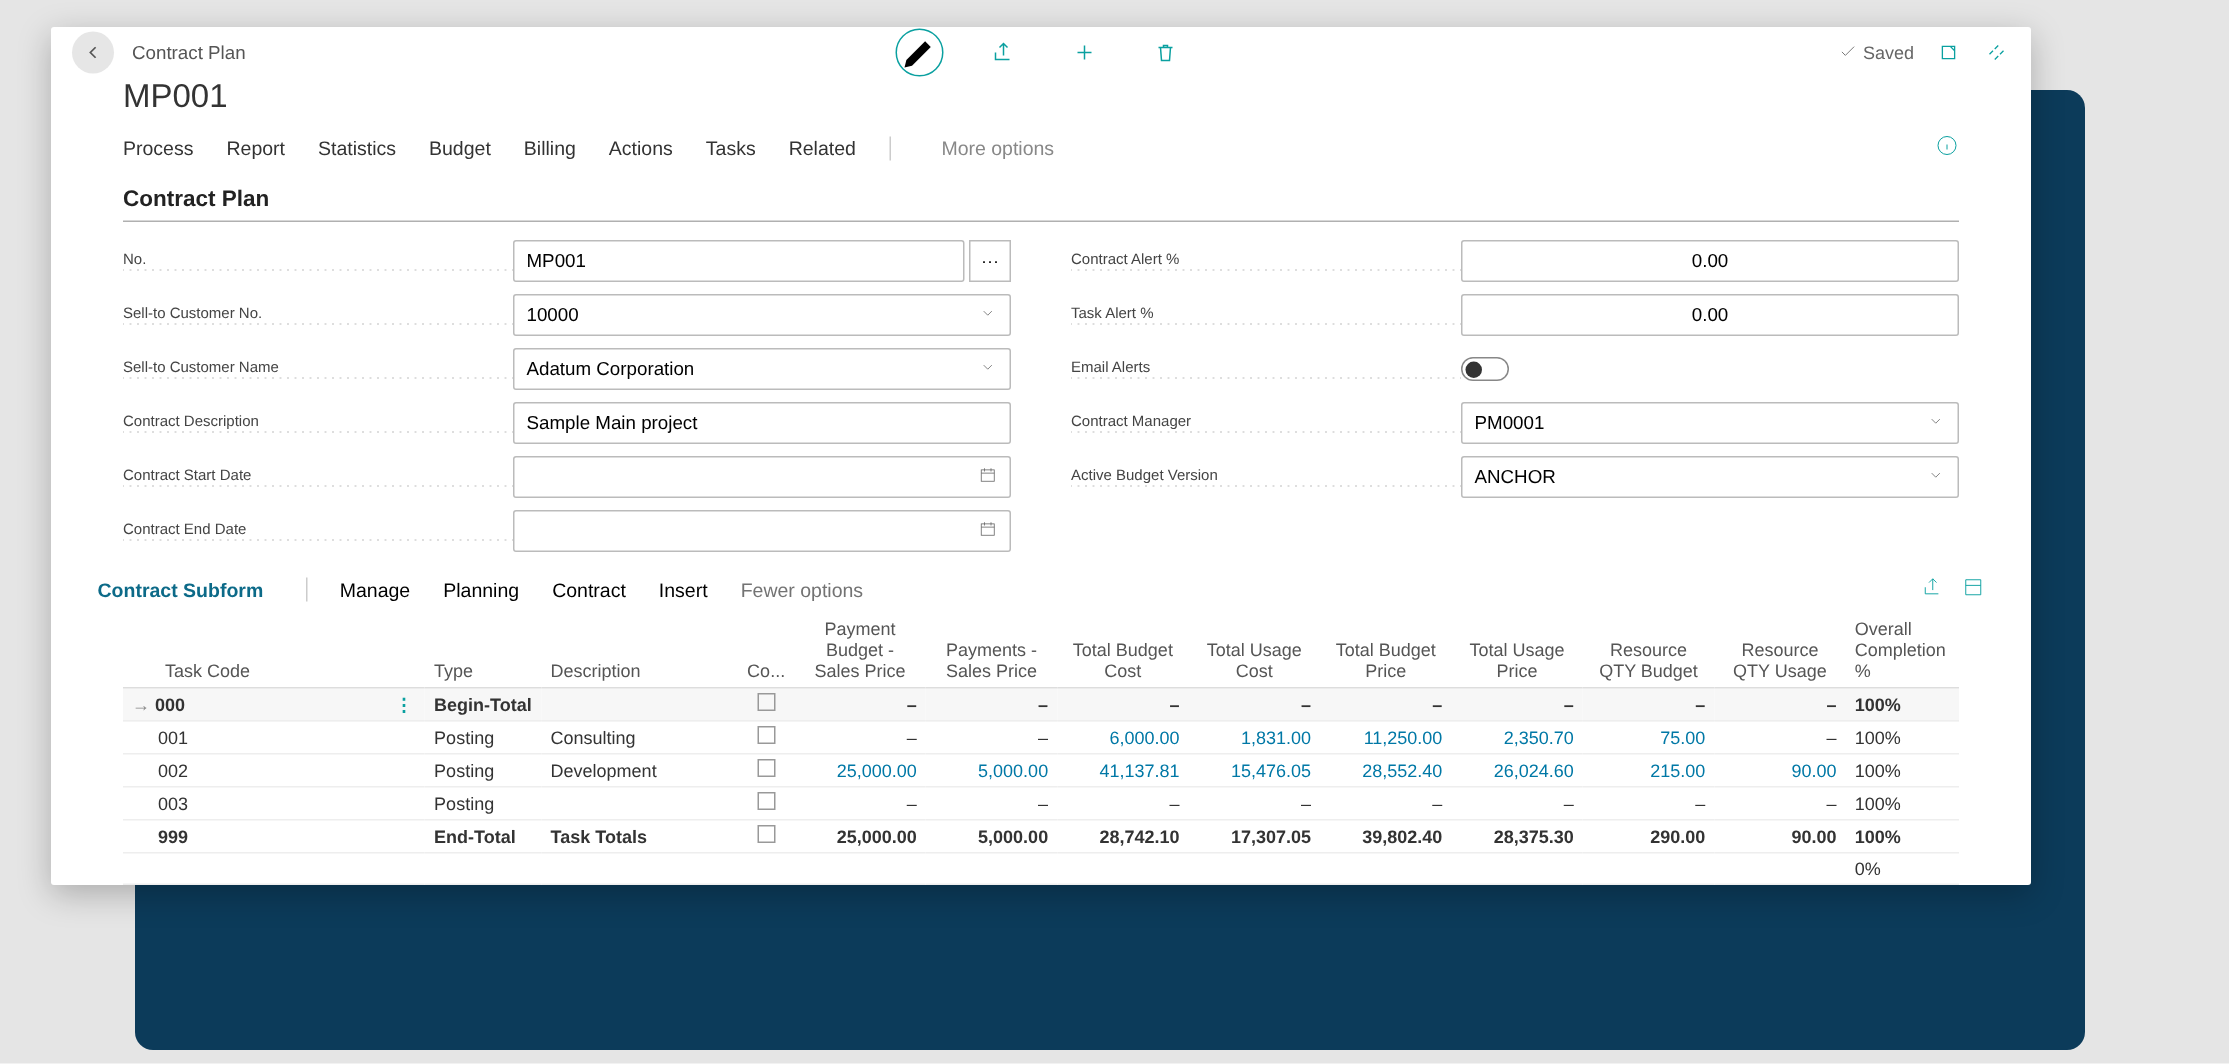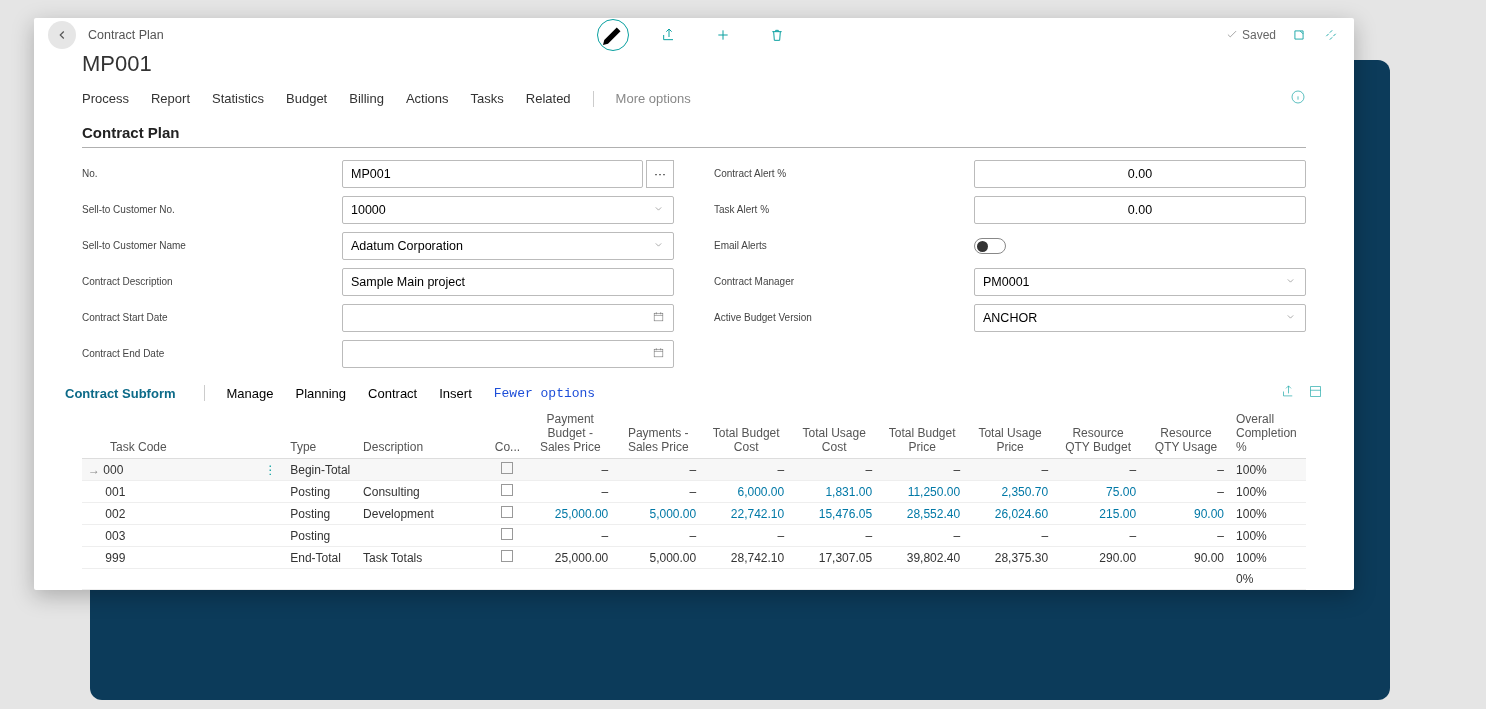--- a/index.html
+++ b/index.html
@@ -12,53 +12,53 @@
   .breadcrumb { margin-left: 12px; font-size: 12.5px; color: #555; }
   .top-center { position: absolute; left:50%; transform: translateX(-50%); display:flex; gap: 26px; align-items:center; }
   .icon-btn { width:28px; height:28px; display:flex; align-items:center; justify-content:center; cursor:pointer; }
   .icon-btn svg { width:16px; height:16px; stroke:#0aa0a0; fill:none; stroke-width:1.5; }
   .icon-circ { width:32px; height:32px; border:1.5px solid #0aa0a0; border-radius:50%; display:flex; align-items:center; justify-content:center; cursor:pointer; }
   .top-right { margin-left:auto; display:flex; align-items:center; gap:14px; font-size:12px; color:#666; }
   .top-right svg { width:14px; height:14px; stroke:#666; fill:none; }
   .title { font-size: 22px; color:#333; padding: 0 48px 6px 48px; }
   .menubar { display:flex; align-items:center; gap:22px; padding: 6px 48px 8px 48px; font-size:13px; color:#333; position:relative; }
   .menubar .divider { width:1px; height:16px; background:#ccc; }
-  .menubar .more { color:#888; }
+  .menubar .more { color:#888;margin-left:12px; }
   .menubar .help { margin-left:auto; }
   .menubar .help svg { width:16px; height:16px; stroke:#0aa0a0; fill:none; }
   .section-title { font-weight:600; font-size:15px; color:#222; padding: 8px 48px 6px 48px; border-bottom:1px solid #b0b0b0; margin: 0 48px 12px 48px; padding-left:0; padding-right:0; }
   .form-area { display:flex; gap:40px; padding: 0 48px 10px 48px; }
   .form-col { flex:1; display:flex; flex-direction:column; gap:8px; }
   .form-row { display:flex; align-items:center; height:28px; }
   .form-label { width:260px; font-size:10px; color:#444; background-image: radial-gradient(circle, #bbb 0.5px, transparent 0.5px); background-size: 5px 2px; background-repeat: repeat-x; background-position: bottom; padding-bottom:2px; }
   .form-label span { background:#fff; padding-right:4px; }
   .form-input { flex:1; height:28px; border:1px solid #bbb; border-radius:2px; padding: 0 8px; font-size:12.5px; display:flex; align-items:center; background:#fff; }
   .form-input.text-right { justify-content:center; }
   .input-wrap { flex:1; display:flex; gap:3px; }
   .input-ellipsis { width:28px; height:28px; border:1px solid #bbb; display:flex; align-items:center; justify-content:center; font-size:12px; cursor:pointer; }
   .select-caret { margin-left:auto; }
   .select-caret svg, .date-icon svg { width:13px; height:13px; stroke:#666; fill:none; }
   .date-icon { margin-left:auto; }
   .toggle { width:32px; height:16px; border:1px solid #888; border-radius:10px; position:relative; cursor:pointer; }
   .toggle::after { content:''; position:absolute; left:2px; top:1.5px; width:11px; height:11px; border-radius:50%; background:#333; }
   .subform-head { display:flex; align-items:center; gap:22px; padding: 6px 31px; font-size:13px; }
   .subform-title { color:#0c6a88; font-weight:600; margin-right:6px; }
   .subform-title + .divider { width:1px; height:16px; background:#ccc; }
-  .subform-head .fewer { color:#1d4ed8;font-family:Liberation Mono, monospace; }
+  .subform-head .fewer { color:#737373; }
   .subform-head .right-icons { margin-left:auto; display:flex; gap:12px; }
   .subform-head .right-icons svg { width:15px; height:15px; stroke:#0aa0a0; fill:none; }
   .table-wrap { padding: 0 48px; }
   table { width:100%; border-collapse:collapse; font-size:12px; }
   thead th { text-align:left; font-weight:400; color:#555; padding:4px 6px; border-bottom:1px solid #ddd; vertical-align:bottom; height:36px; }
   thead th.num { text-align:center; }
   tbody td { padding:3px 6px; border-bottom:1px solid #eee; color:#333; height:20px; white-space:nowrap; }
   tbody td.num { text-align:right; }
   tbody td.link { color:#0078a6; text-align:right; }
   tbody tr.sel td { background:#f7f7f7; }
-  tbody tr.bold td { font-weight:400;margin-top:29px; }
+  tbody tr.bold td { font-weight:700;margin-top:29px; }
   .row-arrow { color:#888; }
   .chk { width:12px; height:12px; border:1px solid #999; display:inline-block; }
   .col-code { width:200px; }
   .col-type { width:70px; }
   .col-desc { width:130px; }
   .col-co { width:30px; text-align:center;}
   .col-num { width:87px; }
   .col-comp { width:75px; }
   .row-menu { display:inline-flex; align-items:center; justify-content:center; width:16px; color:#0aa0a0; cursor:pointer; }
 </style>
@@ -321,21 +321,21 @@
             <td class="col-num num">–</td>
             <td class="col-comp">100%</td>
           </tr>
           <tr>
             <td class="col-code"><span style="display:inline-block;width:14px"></span> <span>002</span></td>
             <td class="col-type">Posting</td>
             <td class="col-desc">Development</td>
             <td class="col-co" style="text-align: center;"><span class="chk"></span></td>
             <td class="col-num num link">25,000.00</td>
             <td class="col-num num link">5,000.00</td>
-            <td class="col-num num link">22,742.10</td>
+            <td class="col-num num link">41,137.81</td>
             <td class="col-num num link">15,476.05</td>
             <td class="col-num num link">28,552.40</td>
             <td class="col-num num link">26,024.60</td>
             <td class="col-num num link">215.00</td>
             <td class="col-num num link">90.00</td>
             <td class="col-comp">100%</td>
           </tr>
           <tr>
             <td class="col-code"><span style="display:inline-block;width:14px"></span> <span>003</span></td>
             <td class="col-type">Posting</td>

